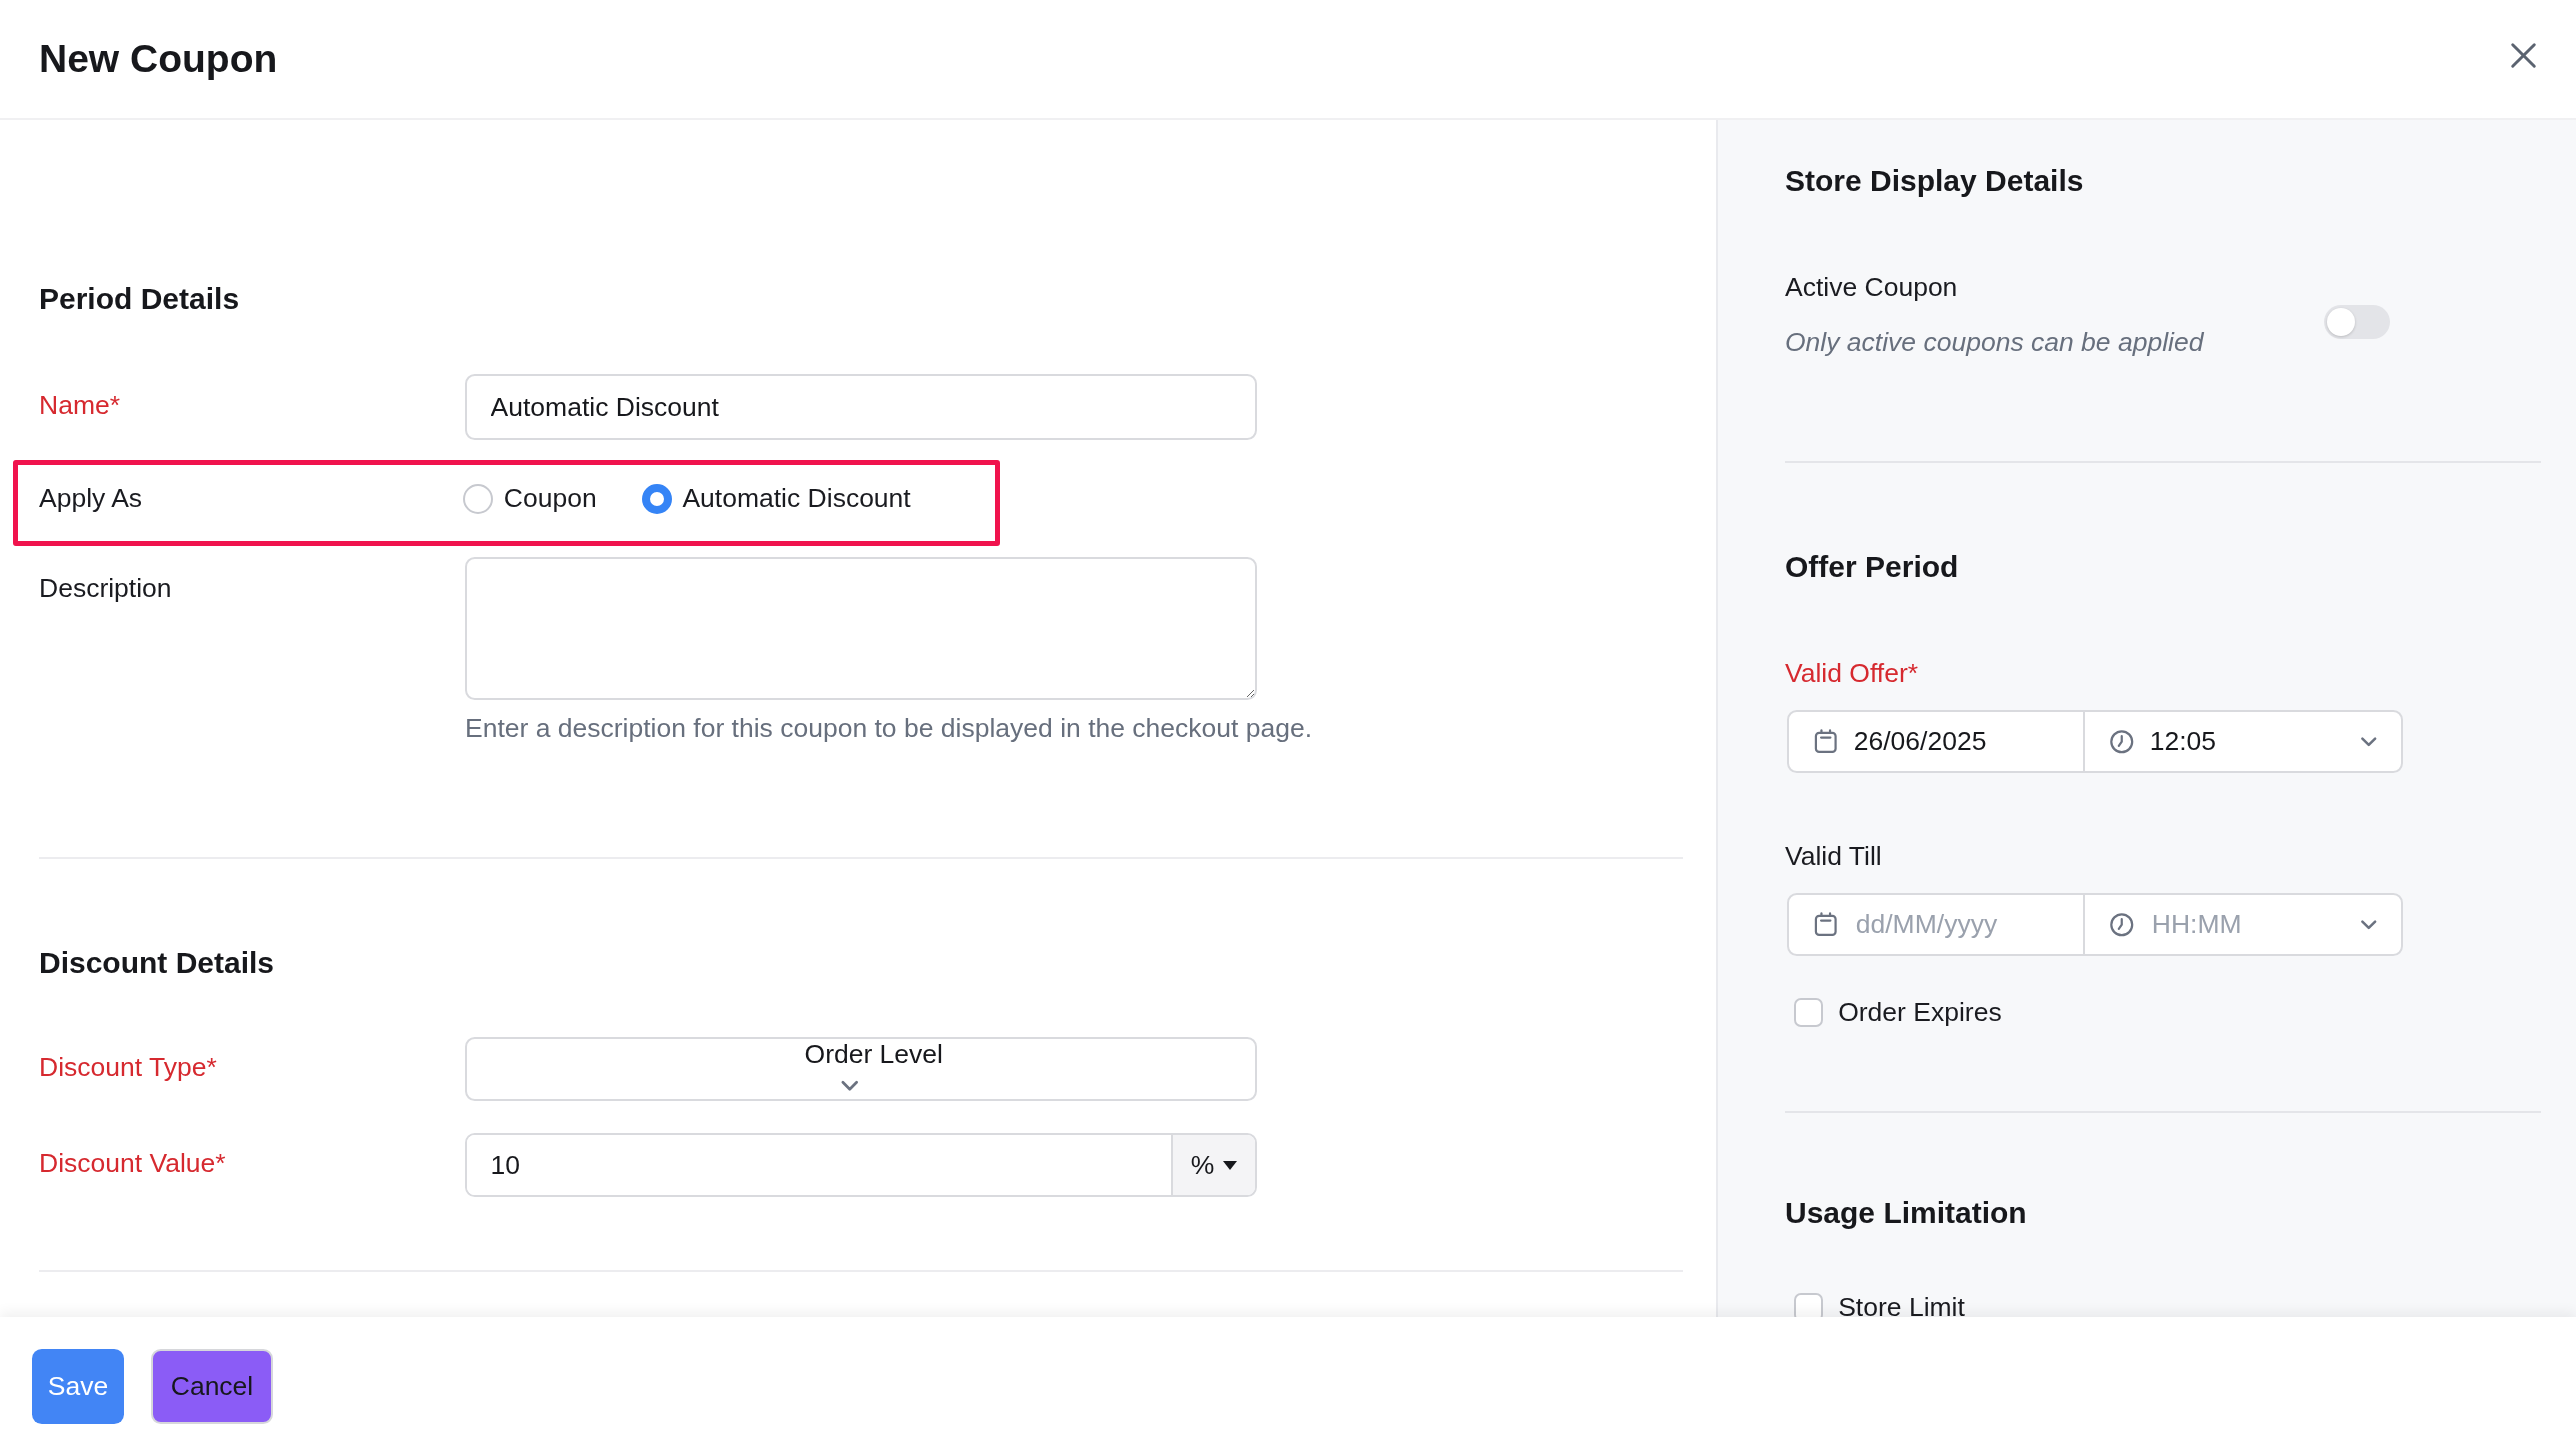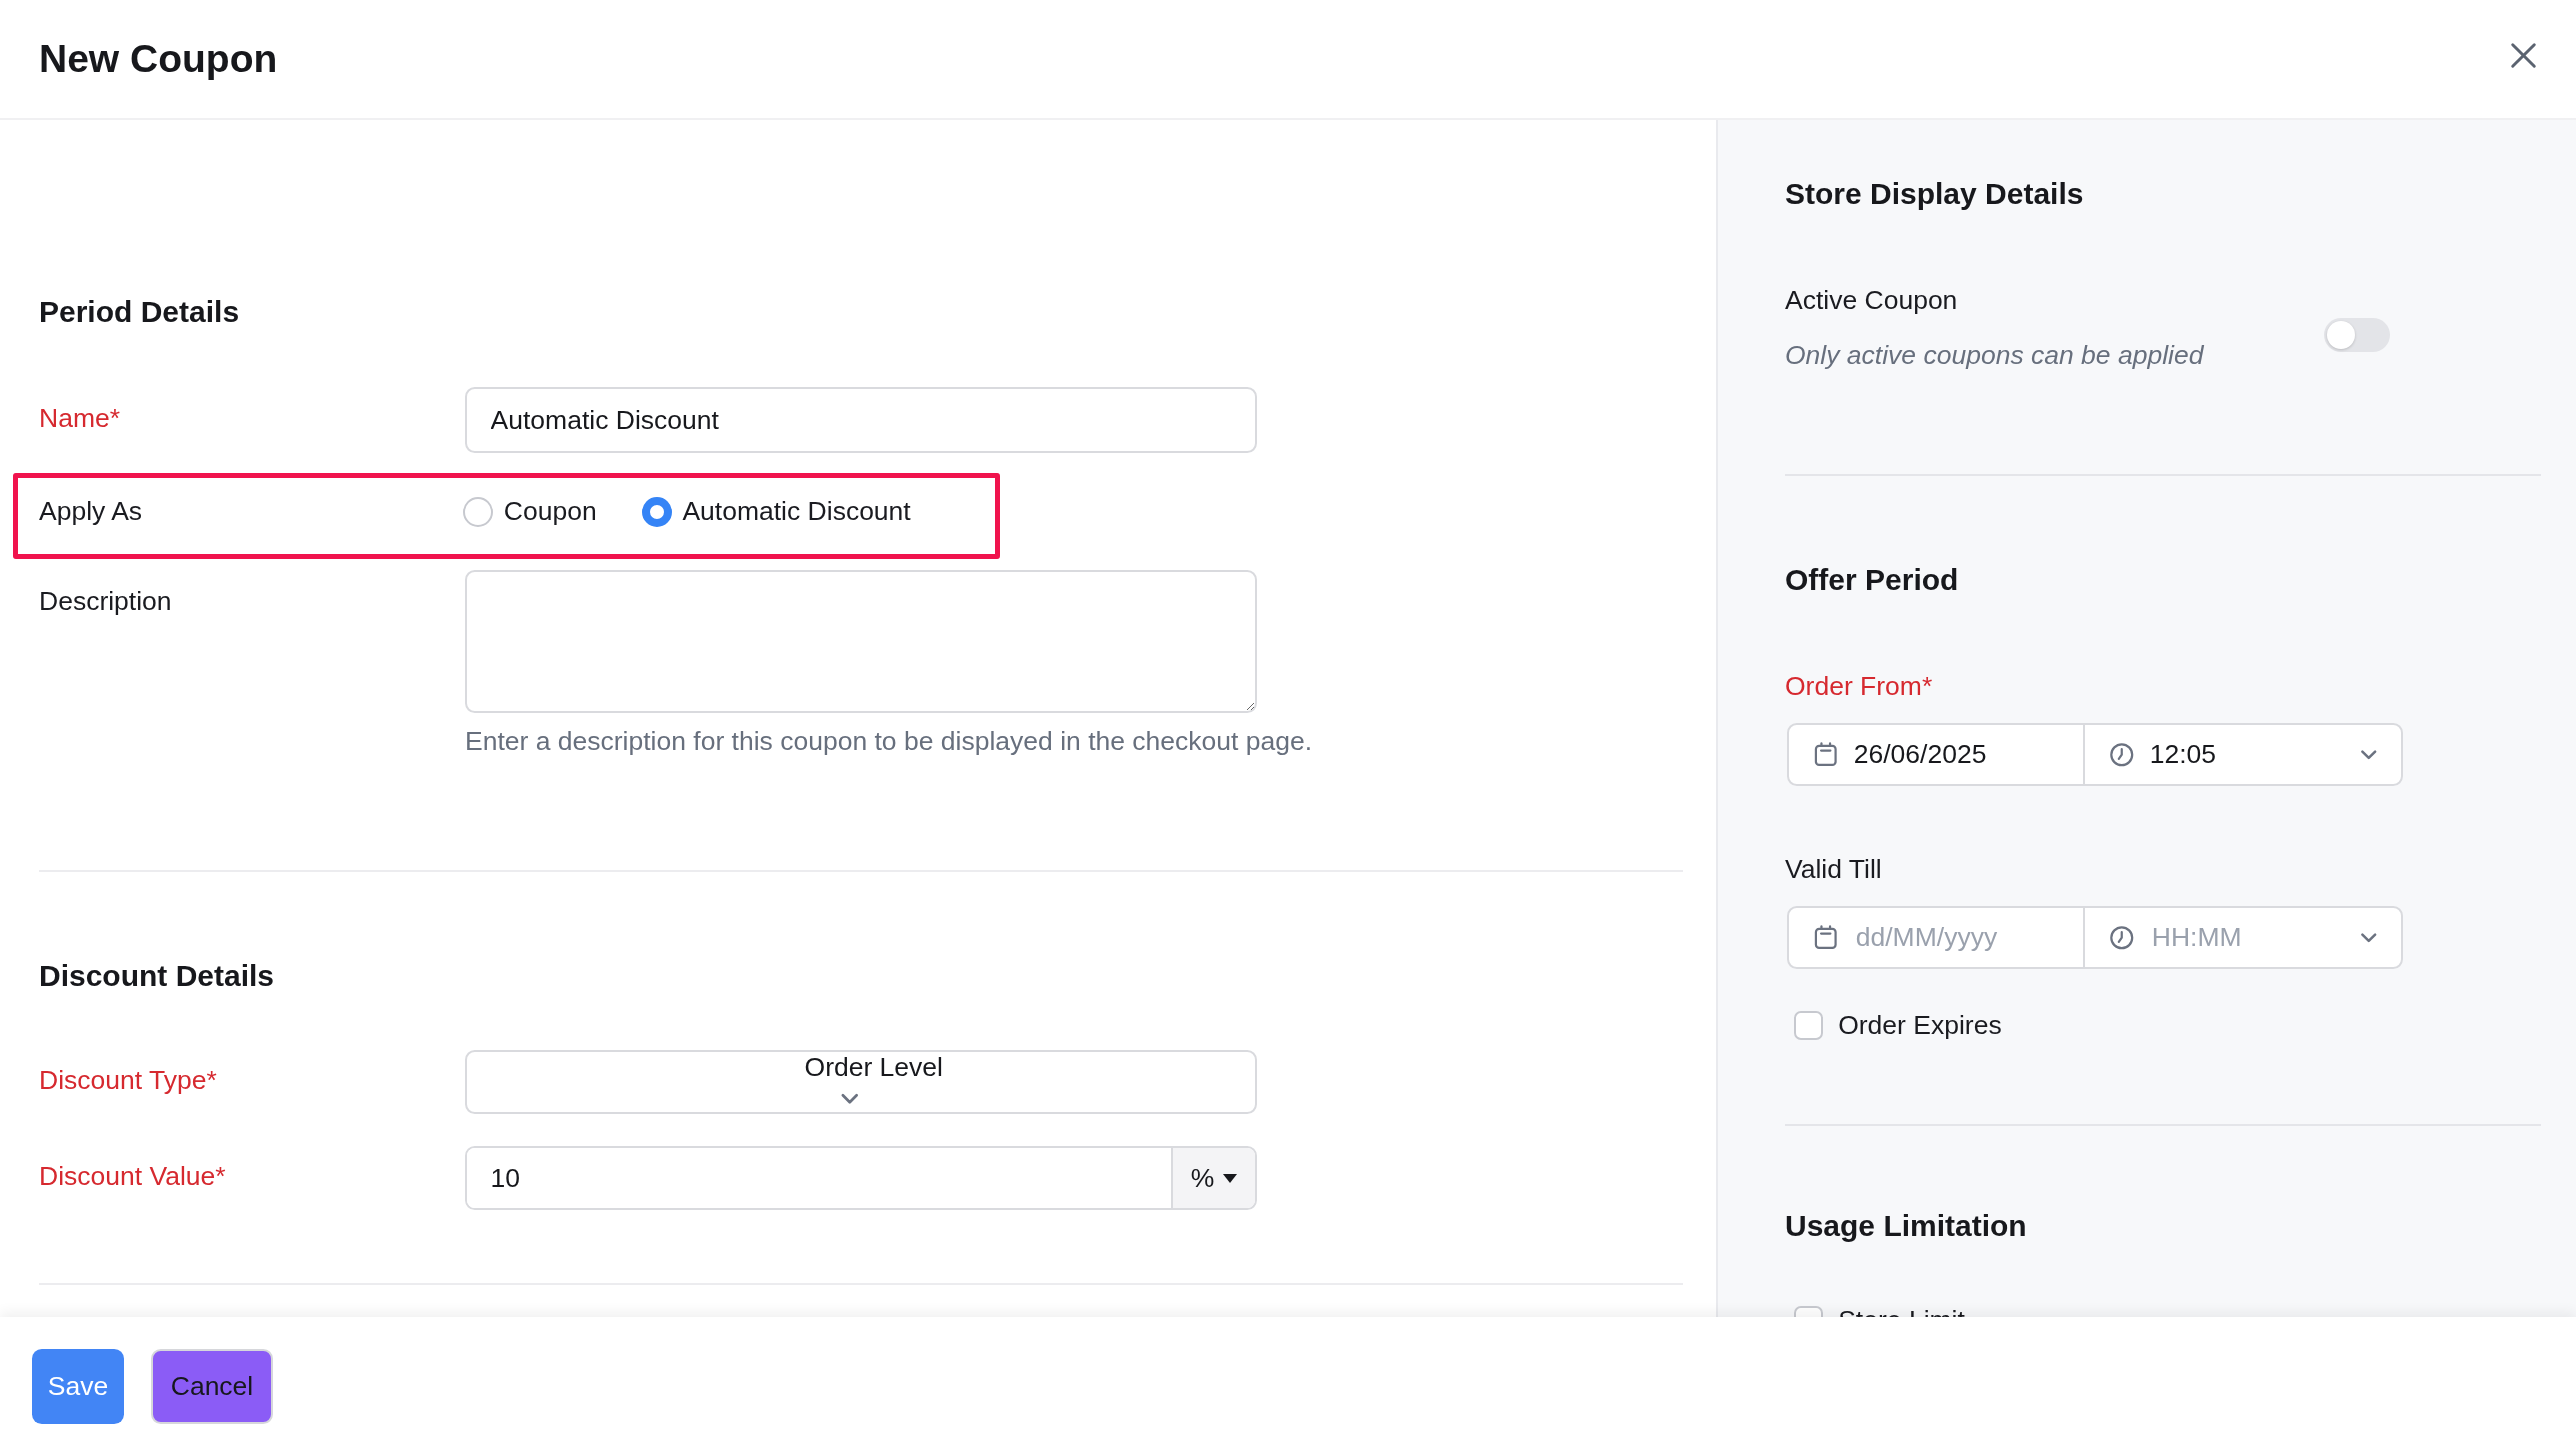--- a/index.html
+++ b/index.html
@@ -4,21 +4,21 @@
 <style>
   html, body {
     margin: 0;
     width: 2576px;
     height: 1441px;
     background: #ffffff;
     font-family: "Liberation Sans", "DejaVu Sans", sans-serif;
     color: #1a1b20;
     overflow: hidden;
   }
-  .abs { position: absolute; margin-top: 13px; }
+  .abs { position: absolute; }
 
   
   .modal-header {
     position: absolute; top: 0; left: 0; right: 0; height: 118px;
     background: #fff; border-bottom: 2px solid #f0f0f2; z-index: 5;
   }
   .modal-title {
     position: absolute; left: 39px; top: 37px;
     font-size: 39px; font-weight: 600; color: #17181c;
   }
@@ -219,21 +219,21 @@
   <div class="abs lbl" style="left:67px; top:154px;">Active Coupon</div>
   <div class="abs helper-text" style="left:67px; top:205px;font-style:italic;">Only active coupons can be applied</div>
   <div class="abs toggle" style="left:606px; top:187px;">
     <span class="toggle-knob"></span>
   </div>
 
   <div class="abs divider" style="left:67px; top:343px; width:756px;"></div>
 
   <div class="abs section-heading" style="left:67px; top:432px;">Offer Period</div>
 
-  <div class="abs lbl req" style="left:67px; top:540px;">Order From*</div>
+  <div class="abs lbl req" style="left:67px; top:540px;">Valid Offer*</div>
   <div class="abs datetime-box" style="left:69px; top:592px; width:616px; height:63px;">
     <div class="dt-seg date">
       <span class="seg-icon">
         <svg width="29.5" height="31" viewBox="0 0 24 24" fill="none" stroke="#6b7280" stroke-width="1.8" stroke-linecap="round">
           <rect x="4" y="5" width="16" height="15.5" rx="2.6"></rect>
           <line x1="8.2" y1="8.8" x2="15.8" y2="8.8"></line>
           <line x1="8.5" y1="3" x2="8.5" y2="5"></line>
           <line x1="15.5" y1="3" x2="15.5" y2="5"></line>
         </svg>
       </span>

